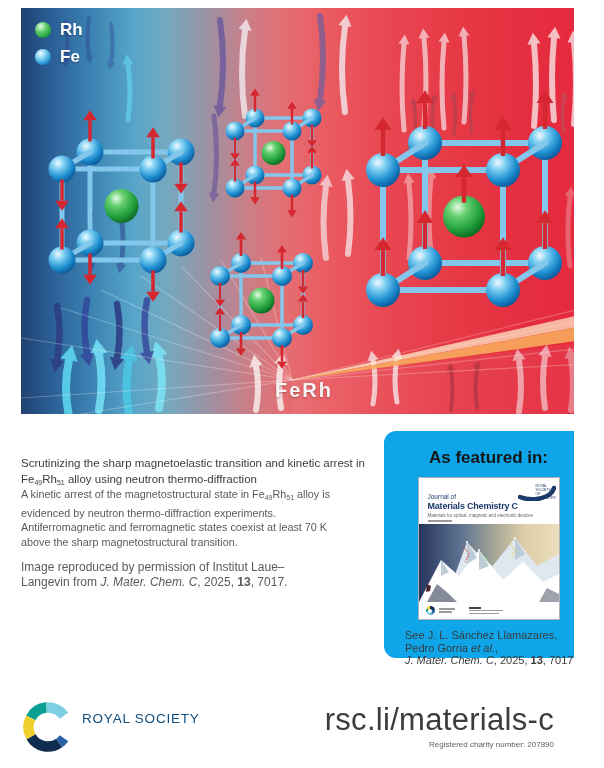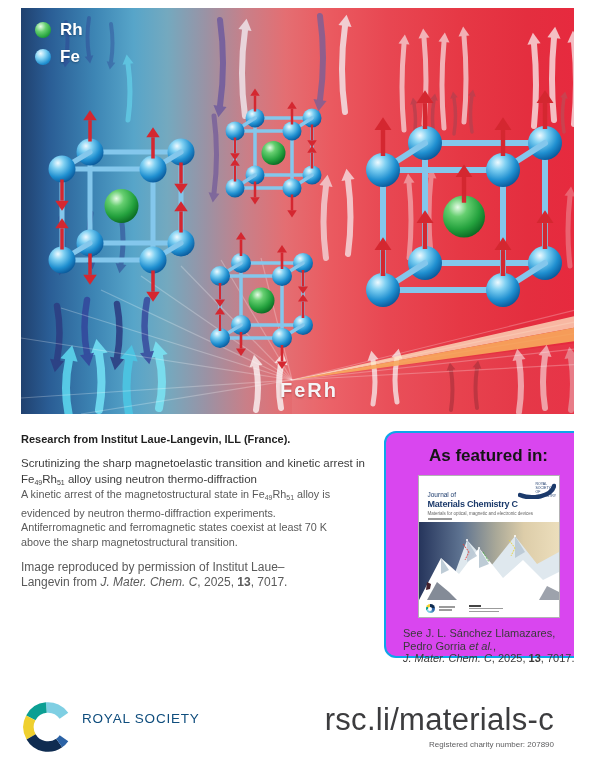--- a/index.html
+++ b/index.html
@@ -11,40 +11,40 @@
     background:linear-gradient(90deg,#20416f 0%,#2a5d95 5%,#3d85b4 13%,#57a5c9 20%,
       #74a9bf 26%,#9b92a4 33%,#c97f88 40%,#e46e72 47%,#ea5a60 55%,#e84752 65%,
       #e63845 78%,#e42e3f 90%,#e7293e 100%);}
   .artwork svg{position:absolute;left:0;top:0;}
   .legend{position:absolute;left:14px;top:12px;color:#fff;font-weight:bold;font-size:17px;
     text-shadow:0 1px 2px rgba(0,30,60,.45);}
   .legend-row{display:flex;align-items:center;gap:9px;margin-bottom:7px;}
   .sphere{display:inline-block;width:16px;height:16px;border-radius:50%;}
   .sphere.green{background:radial-gradient(circle at 35% 28%,#e7fbe7,#66cf70 35%,#24a23e 70%,#0c6c24 100%);}
   .sphere.blue{background:radial-gradient(circle at 35% 28%,#eefaff,#7fd0f2 35%,#1f8fd0 70%,#0a5a9c 100%);}
-  .ferh-caption{position:absolute;left:221px;top:371px;width:96px;text-align:right;
+  .ferh-caption{position:absolute;left:235px;top:371px;width:96px;text-align:center;
     color:#f5f4f6;font-weight:bold;font-size:20px;letter-spacing:2px;
     text-shadow:0 1px 2px rgba(130,40,40,.55);}
 
   
   .research-heading{position:absolute;left:21px;top:433px;width:352px;
     font-size:11px;font-weight:bold;color:#1f1f1f;}
   .article-title{position:absolute;left:21px;top:456px;width:345px;
     font-size:11.5px;color:#3c3c3c;line-height:15.5px;}
   .article-abstract{position:absolute;left:21px;top:487px;width:322px;
     font-size:10.8px;color:#5a5a5a;line-height:14.6px;}
   .image-credit{position:absolute;left:21px;top:560px;width:302px;
     font-size:12px;color:#5a5a5a;line-height:14.6px;}
   .sub{font-size:7px;vertical-align:-2px;}
   .it{font-style:italic;}
   .bd{font-weight:bold;}
 
   
   .featured-box{position:absolute;left:384px;top:431px;width:209px;height:227px;
-    background:#d946ef;border:2px solid #0ea5e9;border-radius:12px;box-sizing:border-box;}
+    background:#0ea5e9;border:4px solid #0ea5e9;border-radius:12px;box-sizing:border-box;}
   .featured-heading{margin-top:13px;text-align:center;font-size:17px;font-weight:bold;color:#151515;}
   .cover{position:relative;width:140px;height:141px;margin:9px auto 0;background:#fff;
     border:1px solid #b2b2b4;box-sizing:content-box;overflow:hidden;}
   .cover-journal-of{position:absolute;left:9px;top:15px;font-size:6.5px;color:#1b3a6b;}
   .cover-name{position:absolute;left:9px;top:23px;font-size:9px;font-weight:bold;color:#1b3a6b;letter-spacing:-0.2px;}
   .cover-subtitle{position:absolute;left:9px;top:35px;font-size:4.5px;color:#666;}
   .cover-volbar{position:absolute;left:9px;top:42px;width:24px;height:1.5px;background:#9a9a9a;}
   .cover-swoosh{position:absolute;right:3px;top:3px;}
   .cover-soc{position:absolute;right:5px;top:6px;width:18px;font-size:3.5px;line-height:4px;color:#1b3a6b;text-align:left;}
   .cover-mountains{position:absolute;left:0;top:46px;}
@@ -458,21 +458,20 @@
         <span>Rh</span>
       </div>
       <div class="legend-row">
         <span class="sphere blue"></span>
         <span>Fe</span>
       </div>
     </div>
     <div class="ferh-caption">FeRh</div>
   </div>
 
-  <div class="research-heading">Research from Institut Laue-Langevin, ILL (France).</div>
 
   <div class="article-title">
     <span>Scrutinizing the sharp magnetoelastic transition and kinetic arrest in Fe</span><span class="sub">49</span><span>Rh</span><span class="sub">51</span><span> alloy using neutron thermo-diffraction</span>
   </div>
 
   <div class="article-abstract">
     <span>A kinetic arrest of the magnetostructural state in Fe</span><span class="sub">49</span><span>Rh</span><span class="sub">51</span><span> alloy is evidenced by neutron thermo-diffraction experiments. Antiferromagnetic and ferromagnetic states coexist at least 70 K above the sharp magnetostructural transition.</span>
   </div>
 
   <div class="image-credit">

